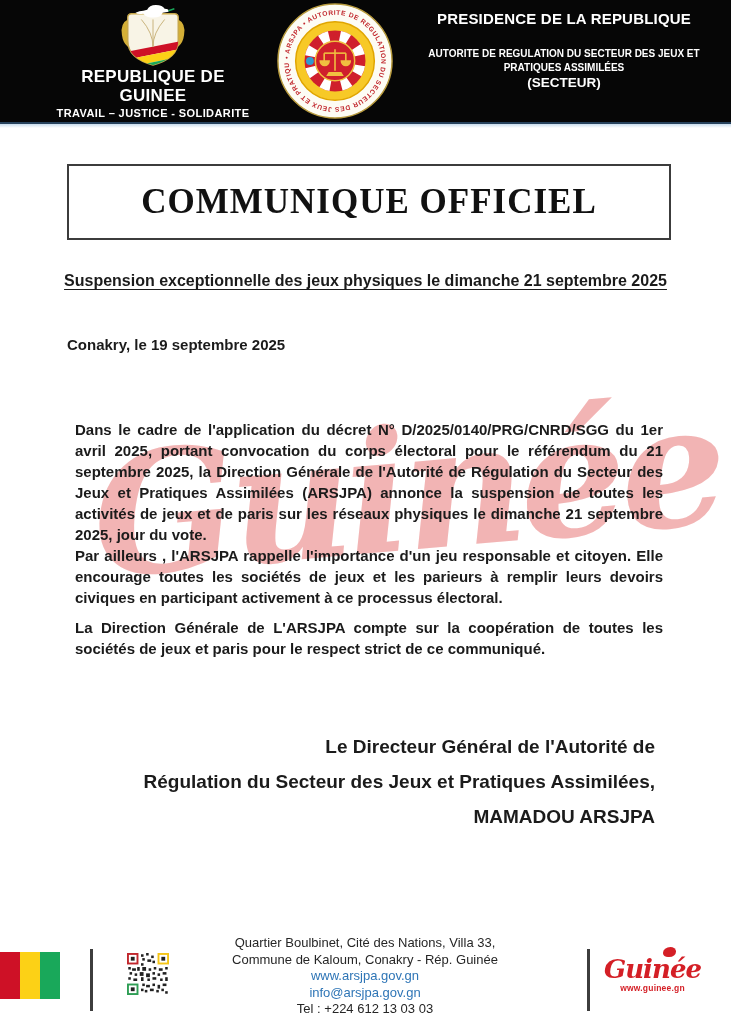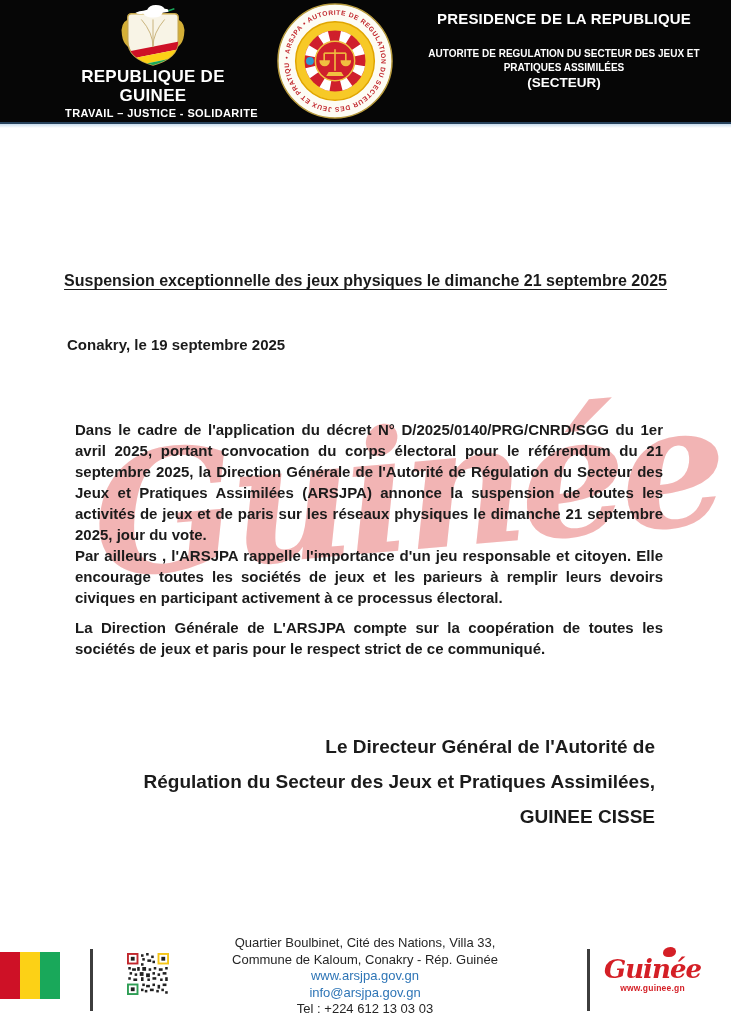--- a/index.html
+++ b/index.html
@@ -11,21 +11,21 @@
   
   .banner{
     position:absolute;left:0;top:0;width:731px;height:122px;background:#060606;
     border-bottom:2px solid #27425c;
   }
   .banner:after{content:"";position:absolute;left:0;right:0;bottom:-6px;height:4px;
     background:linear-gradient(#c9dcec,#ffffff);}
   .banner-left{position:absolute;left:48px;top:2px;width:210px;text-align:center;color:#fff;}
   .coat{display:block;margin:0 auto;}
   .republic{font-size:17px;font-weight:bold;letter-spacing:.3px;line-height:1.1;}
-  .motto{font-size:11px;font-weight:bold;letter-spacing:.4px;margin-top:2px;text-align:right;}
+  .motto{font-size:11px;font-weight:bold;letter-spacing:.4px;margin-top:2px;}
   .banner-seal{position:absolute;left:276px;top:2px;width:118px;height:118px;}
   .banner-right{position:absolute;left:408px;top:10px;width:312px;text-align:center;color:#fff;}
   .presidency{font-size:15px;font-weight:bold;letter-spacing:.2px;}
   .authority{font-size:10px;font-weight:bold;margin-top:20px;line-height:1.35;}
   .acronym{font-size:13.5px;font-weight:bold;line-height:1.35;}
   
   .title-box{
     position:absolute;left:67px;top:164px;width:600px;height:72px;
     border:2px solid #3c3c3c;display:flex;align-items:center;justify-content:center;
   }
@@ -146,32 +146,35 @@
 
     <div class="banner-right">
       <div class="presidency">PRESIDENCE DE LA REPUBLIQUE</div>
       <div class="authority">AUTORITE DE REGULATION DU SECTEUR DES JEUX ET PRATIQUES ASSIMILÉES</div>
       <div class="acronym">(SECTEUR)</div>
     </div>
   </div>
 
   <div class="watermark">Guinée</div>
 
+  <div class="title-box">
+    <h1>COMMUNIQUE OFFICIEL</h1>
+  </div>
 
   <div class="subtitle">Suspension exceptionnelle des jeux physiques le dimanche 21 septembre 2025</div>
 
   <div class="dateline">Conakry, le 19 septembre 2025</div>
 
   <p class="para p1">Dans le cadre de l'application du décret N° D/2025/0140/PRG/CNRD/SGG du 1er avril 2025, portant convocation du corps électoral pour le référendum du 21 septembre 2025, la Direction Générale de l'Autorité de Régulation du Secteur des Jeux et Pratiques Assimilées (ARSJPA) annonce la suspension de toutes les activités de jeux et de paris sur les réseaux physiques le dimanche 21 septembre 2025, jour du vote.</p>
   <p class="para p2">Par ailleurs , l'ARSJPA rappelle l'importance d'un jeu responsable et citoyen. Elle encourage toutes les sociétés de jeux et les parieurs à remplir leurs devoirs civiques en participant activement à ce processus électoral.</p>
   <p class="para p3">La Direction Générale de L'ARSJPA compte sur la coopération de toutes les sociétés de jeux et paris pour le respect strict de ce communiqué.</p>
 
   <div class="sig sig1">Le Directeur Général de l'Autorité de</div>
   <div class="sig sig2">Régulation du Secteur des Jeux et Pratiques Assimilées,</div>
-  <div class="sig sig3">GUINEE CISSE</div>
+  <div class="sig sig3">MAMADOU ARSJPA</div>
 
   <div class="flag">
     <div class="red"></div>
       <div class="yellow"></div>
       <div class="green"></div>
   </div>
 
   <div class="fdiv fdiv1"></div>
 
   <svg class="qr" width="42" height="42" viewBox="0 0 33 33">

